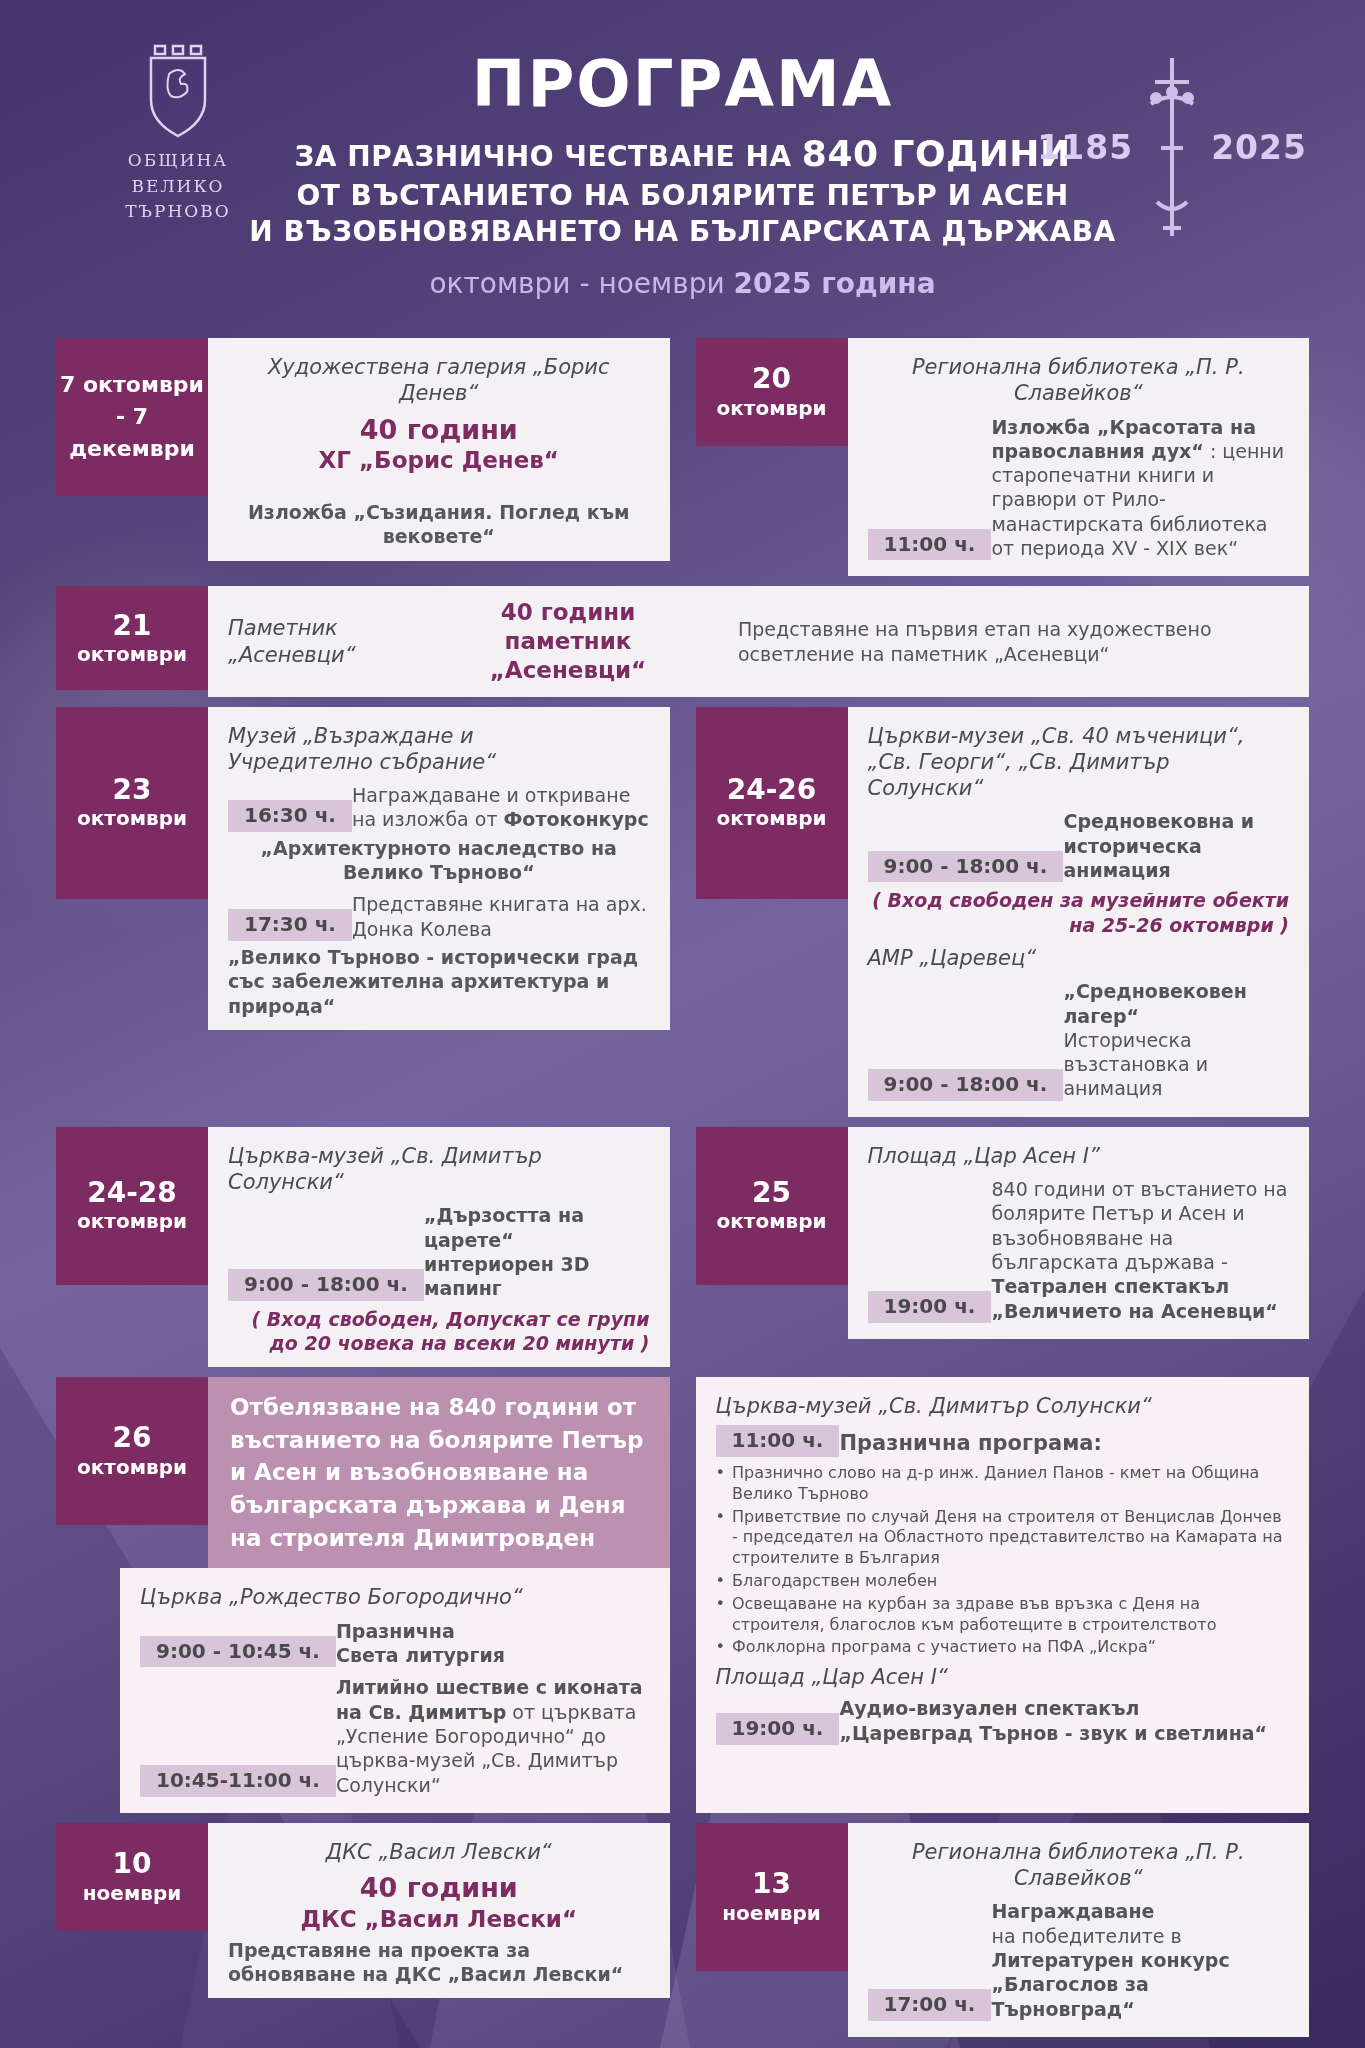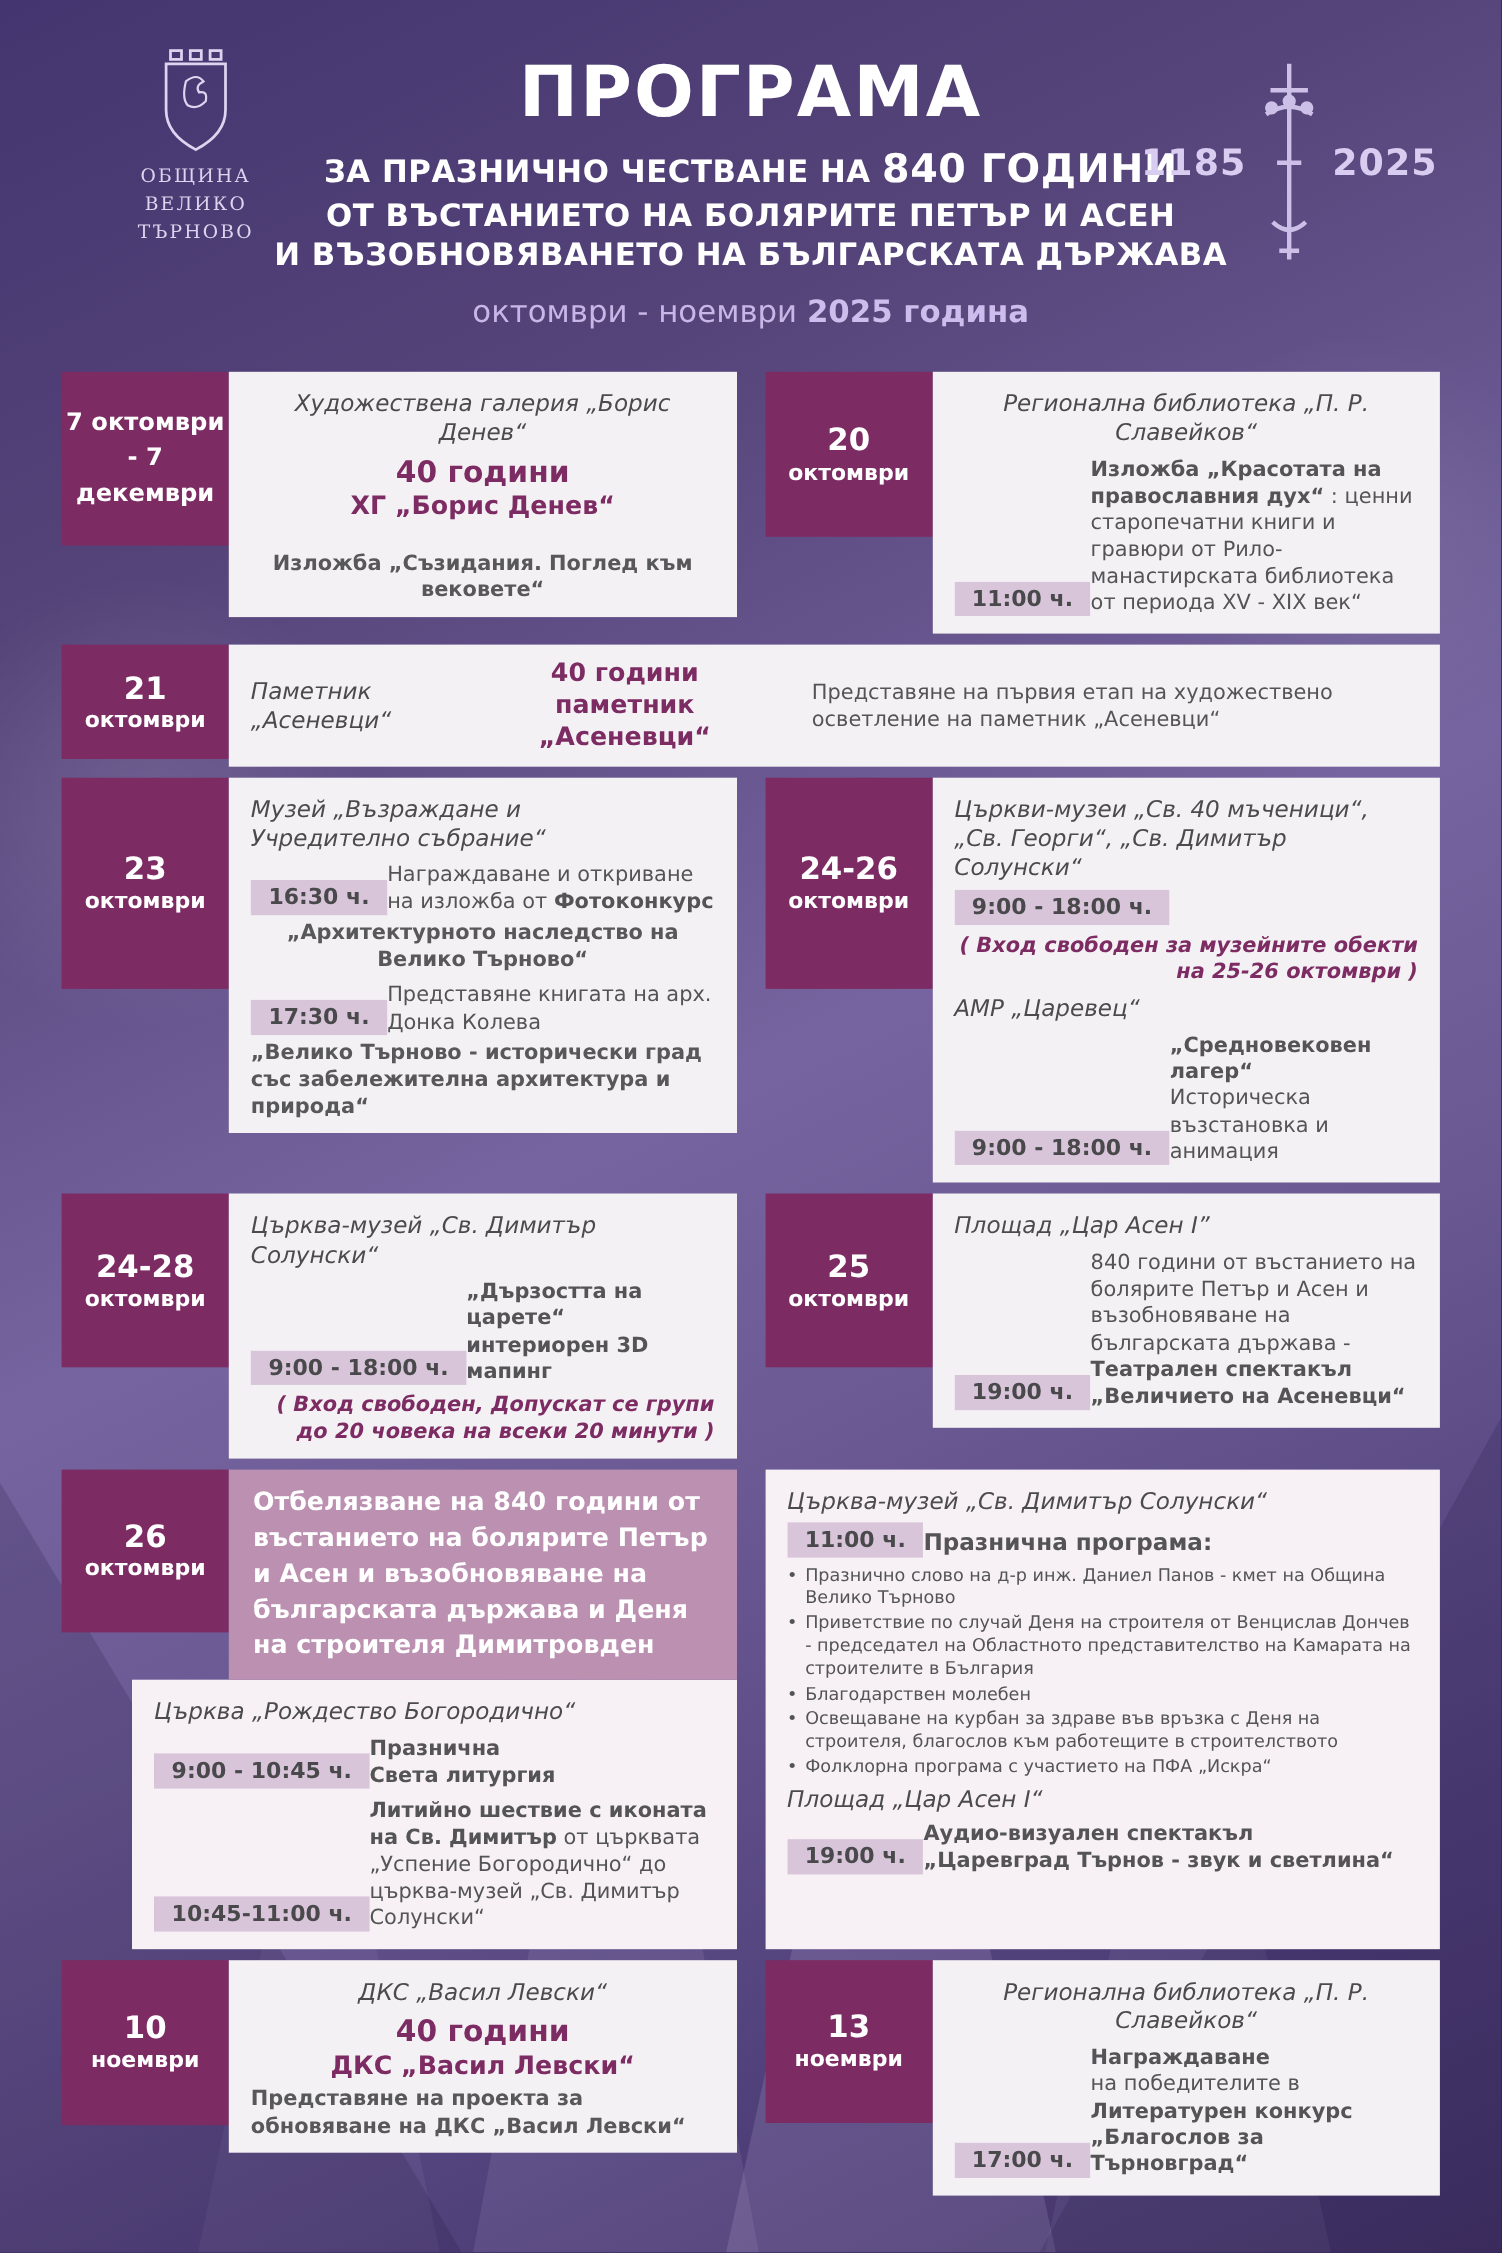--- a/index.html
+++ b/index.html
@@ -33,21 +33,21 @@
   .period b{color:#cdbdec;}
 
   
   .rows{padding:0 56px;}
   .grid2{display:grid;grid-template-columns:1fr 1fr;column-gap:26px;margin-bottom:10px;}
   .event{display:flex;align-items:flex-start;}
   .db{background:#7d2c63;color:#fff;flex:0 0 152px;width:152px;display:flex;flex-direction:column;justify-content:center;align-items:center;text-align:center;}
   .db .num{font-size:28px;font-weight:bold;line-height:1.05;}
   .db .mon{font-size:20px;font-weight:600;margin-top:2px;}
   .db .dl{font-size:22px;font-weight:bold;line-height:1.45;white-space:pre-line;}
-  .h100{height:104px}.h120{height:158px}.h140{height:150px}.h145{height:148px}.h190{height:192px}
+  .h100{height:104px}.h120{height:158px}.h140{height:108px}.h145{height:148px}.h190{height:192px}
   .card{background:#f4f1f4;flex:1;padding:12px 20px;color:#545456;font-size:19px;line-height:1.28;min-height:70px;}
   .tc{text-align:center;}
   .venue{font-style:italic;color:#4b4b4d;font-size:21px;line-height:1.25;margin:4px 0 6px;}
   .ptitle{color:#7d2c63;font-weight:bold;font-size:23px;line-height:1.25;}
   .ptitle.big{font-size:27px;margin-top:4px;}
   .gbold{font-weight:bold;color:#58585a;}
   .trow{display:flex;align-items:flex-end;margin:8px 0 4px;}
   .badge{background:#d8c5da;color:#49494b;font-weight:bold;font-size:20px;padding:3px 16px;white-space:nowrap;}
   .pnote{color:#7d2c63;font-style:italic;font-weight:600;text-align:right;font-size:19px;margin-top:6px;}
   .pre{white-space:pre-line;}
@@ -187,20 +187,21 @@
         <div class="event">
           <div class="db h190">
             <div class="num">24-26</div>
             <div class="mon">октомври</div>
           </div>
           <div class="card">
             <div class="venue pre">Църкви-музеи „Св. 40 мъченици“,
 „Св. Георги“, „Св. Димитър Солунски“</div>
             <div class="trow">
               <span class="badge">9:00 - 18:00 ч.</span>
+              <b>Средновековна и историческа анимация</b>
             </div>
             <div class="pnote">( Вход свободен за музейните обекти на  25-26 октомври )</div>
             <div class="venue" style="margin-top:8px">АМР „Царевец“</div>
             <div class="trow">
               <span class="badge">9:00 - 18:00 ч.</span>
               <span><b>„Средновековен лагер“</b><br><span>Историческа възстановка и анимация</span></span>
             </div>
           </div>
         </div>
       </div>

